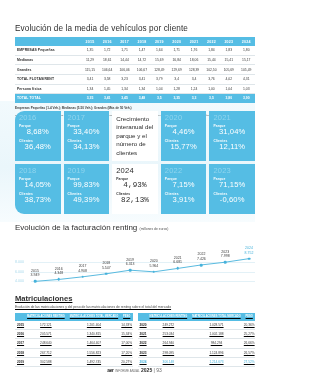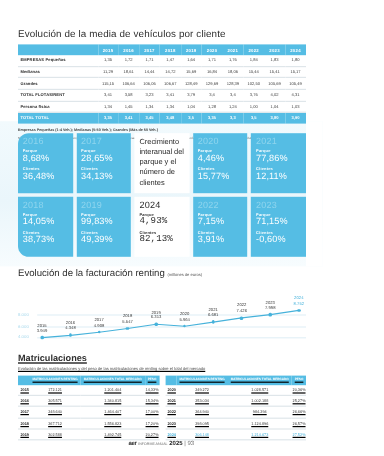--- a/index.html
+++ b/index.html
@@ -63,21 +63,21 @@
     background: #55bde4; color: #ffffff; height: 50px;
     padding: 3px 4px; position: relative;
   }
   .card.tl { border-top-left-radius: 9px; }
   .card.bl { border-bottom-left-radius: 9px; }
   .card .yr {
     font-size: 7.5px; color: #8fd5ee; font-weight: 400; line-height: 1;
     margin-bottom: 2px; letter-spacing: .2px;
   }
   .card .k { font-size: 3.3px; font-weight: 700; letter-spacing: .15px; }
-  .card .v { font-size: 7.6px; font-weight: 400; line-height: 1.12; letter-spacing:.1px;}
+  .card .v { font-size: 7.6px; font-weight: 400; line-height: 1.12; letter-spacing:.1px;text-align:center;}
   .card .sp { height: 3px; }
 
   .card.mid {
     background: #ffffff; color: #2b2b2b;
     display: flex; align-items: center; justify-content: flex-start;
   }
   .card.mid .blurb {
     font-size: 6.2px; line-height: 1.36; color: #2b2b2b; font-weight: 400;
   }
   .card.cur {
@@ -258,40 +258,40 @@
         <div class="yr">2016</div>
         <div class="k">Parque</div>
         <div class="v">8,68%</div>
         <div class="sp"></div>
         <div class="k">Clientes</div>
         <div class="v">36,48%</div>
       </div>
       <div class="card">
         <div class="yr">2017</div>
         <div class="k">Parque</div>
-        <div class="v">28,65%</div>
+        <div class="v">33,40%</div>
         <div class="sp"></div>
         <div class="k">Clientes</div>
         <div class="v">34,13%</div>
       </div>
       <div class="card mid">
         <div class="blurb">Crecimiento interanual del parque y el número de clientes</div>
       </div>
       <div class="card">
         <div class="yr">2020</div>
         <div class="k">Parque</div>
         <div class="v">4,46%</div>
         <div class="sp"></div>
         <div class="k">Clientes</div>
         <div class="v">15,77%</div>
       </div>
       <div class="card">
         <div class="yr">2021</div>
         <div class="k">Parque</div>
-        <div class="v">77,86%</div>
+        <div class="v">31,04%</div>
         <div class="sp"></div>
         <div class="k">Clientes</div>
         <div class="v">12,11%</div>
       </div>
       <div class="card bl">
         <div class="yr">2018</div>
         <div class="k">Parque</div>
         <div class="v">14,05%</div>
         <div class="sp"></div>
         <div class="k">Clientes</div>

